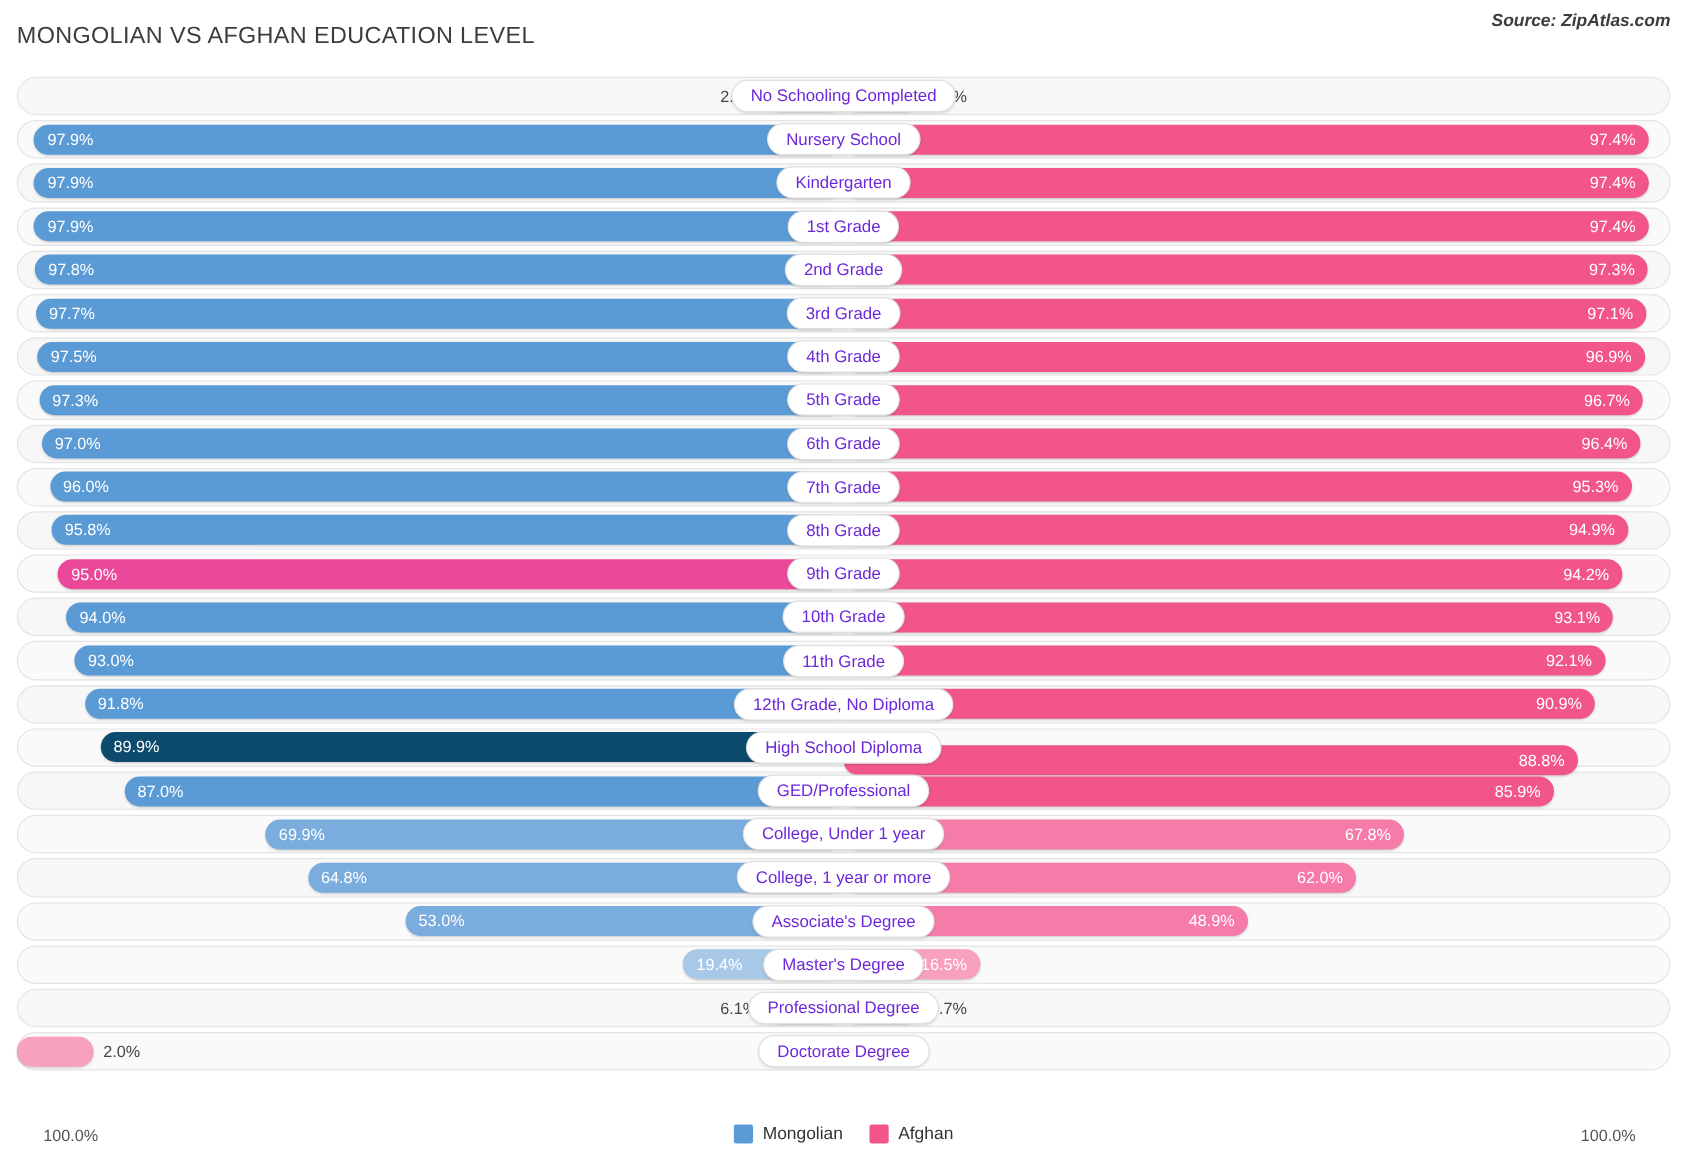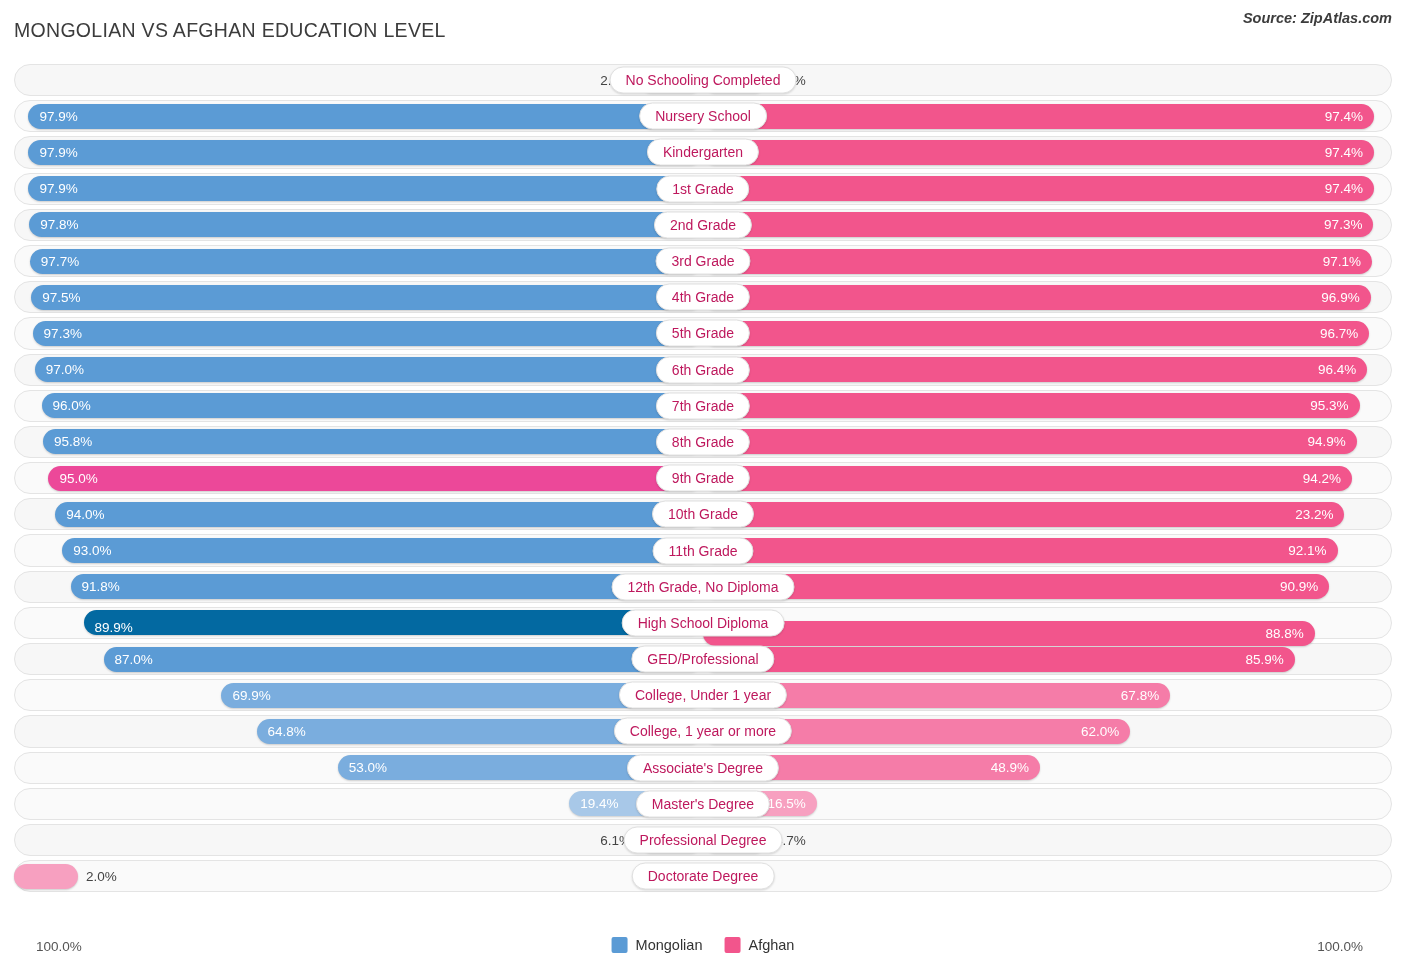--- a/index.html
+++ b/index.html
@@ -112,21 +112,21 @@
     left: 50%;
     top: 50%;
     transform: translate(-50%, -50%);
     background: #ffffff;
     border: 1px solid #e0e0e0;
     border-radius: 15px;
     height: 27px;
     line-height: 25px;
     padding: 0 15px;
     font-size: 14px;
-    color: #be185d;
+    color: #6d28d9;
     white-space: nowrap;
     z-index: 6;
     box-shadow: 0 1px 2px rgba(0,0,0,0.13);
   }
 
   
   .footer {
     position: absolute;
     left: 0; bottom: 0;
     width: 1406px;
@@ -336,21 +336,21 @@
         </div>
         <div class="row">
           <div class="track"></div>
           <div class="half left">
             <div class="bar left" style="width: 647.66px; background: rgb(91, 155, 213);">
               <span class="inval">94.0%</span>
             </div>
           </div>
           <div class="half right">
             <div class="bar right" style="width: 641.459px; background: rgb(242, 85, 140);">
-              <span class="inval">23.2%</span>
+              <span class="inval">93.1%</span>
             </div>
           </div>
           <div class="pill">10th Grade</div>
         </div>
         <div class="row alt">
           <div class="track"></div>
           <div class="half left">
             <div class="bar left" style="width: 640.77px; background: rgb(91, 155, 213);">
               <span class="inval">93.0%</span>
             </div>
@@ -372,21 +372,21 @@
           <div class="half right">
             <div class="bar right" style="width: 626.301px; background: rgb(242, 85, 140);">
               <span class="inval">90.9%</span>
             </div>
           </div>
           <div class="pill">12th Grade, No Diploma</div>
         </div>
         <div class="row alt">
           <div class="track"></div>
           <div class="half left">
-            <div class="bar left" style="width: 619.411px; background: #0369a1; align-items: flex-end;">
+            <div class="bar left" style="width: 619.411px; background: #0c4a6e;">
               <span class="inval">89.9%</span>
             </div>
           </div>
           <div class="half right">
             <div class="bar right" style="width: 611.832px; background: rgb(242, 85, 140); margin-top: 21px;">
               <span class="inval">88.8%</span>
             </div>
           </div>
           <div class="pill">High School Diploma</div>
         </div>

